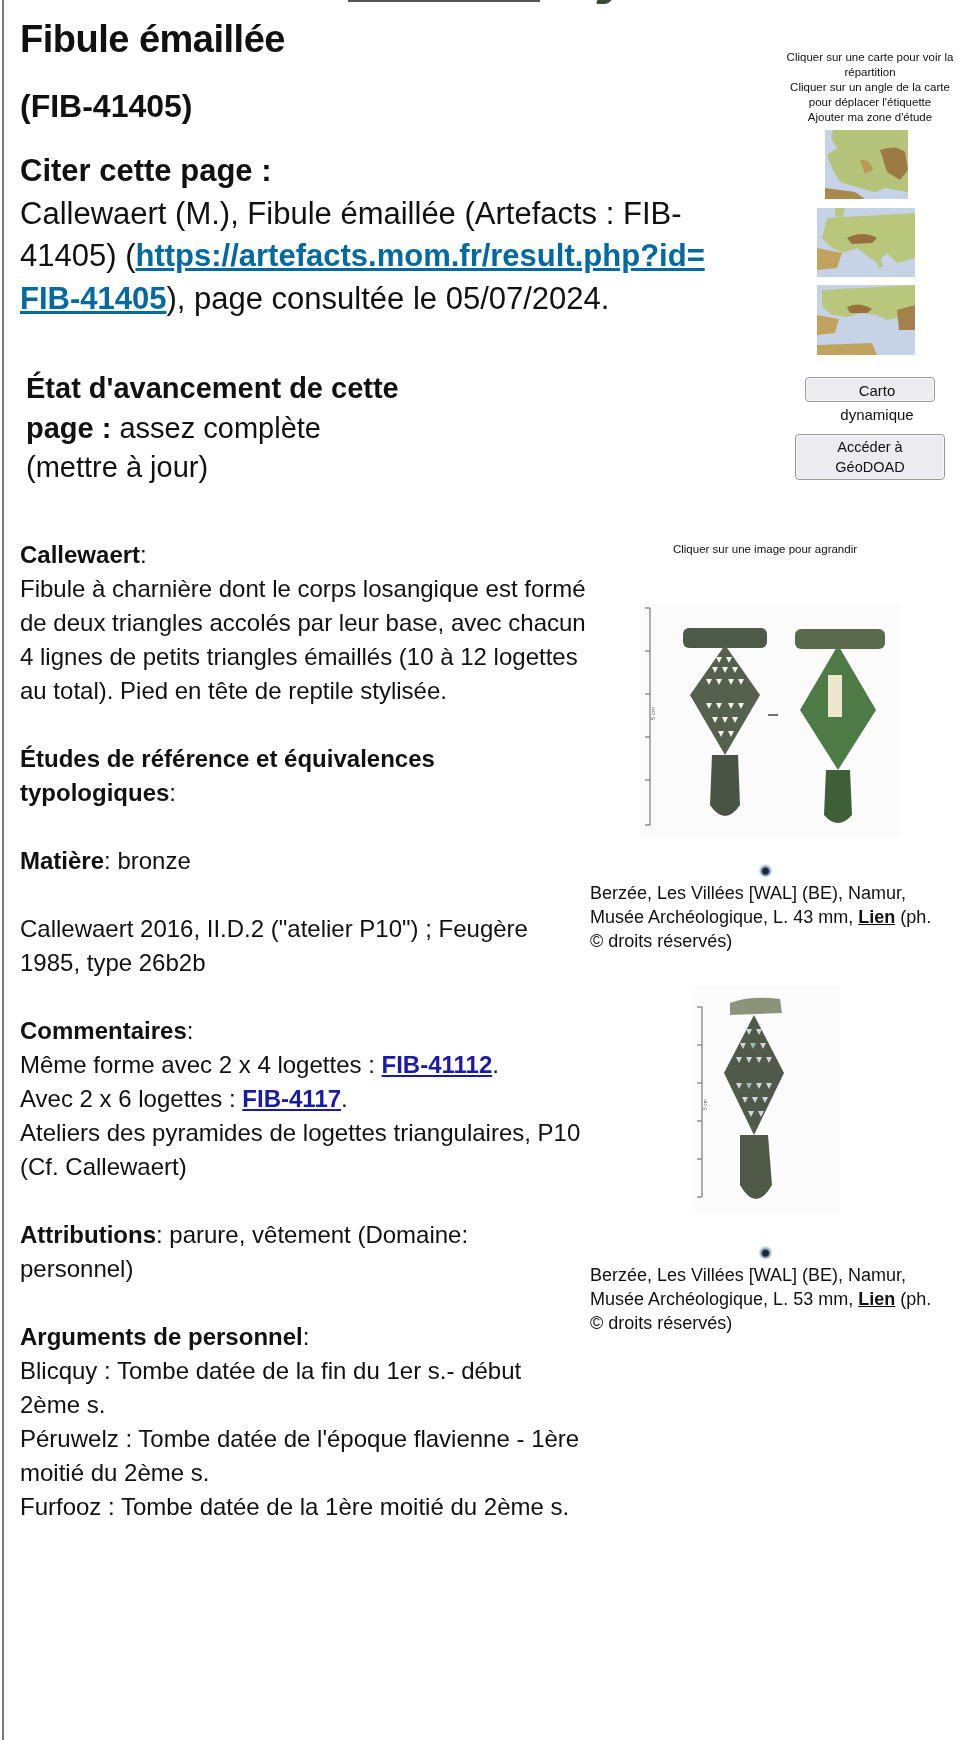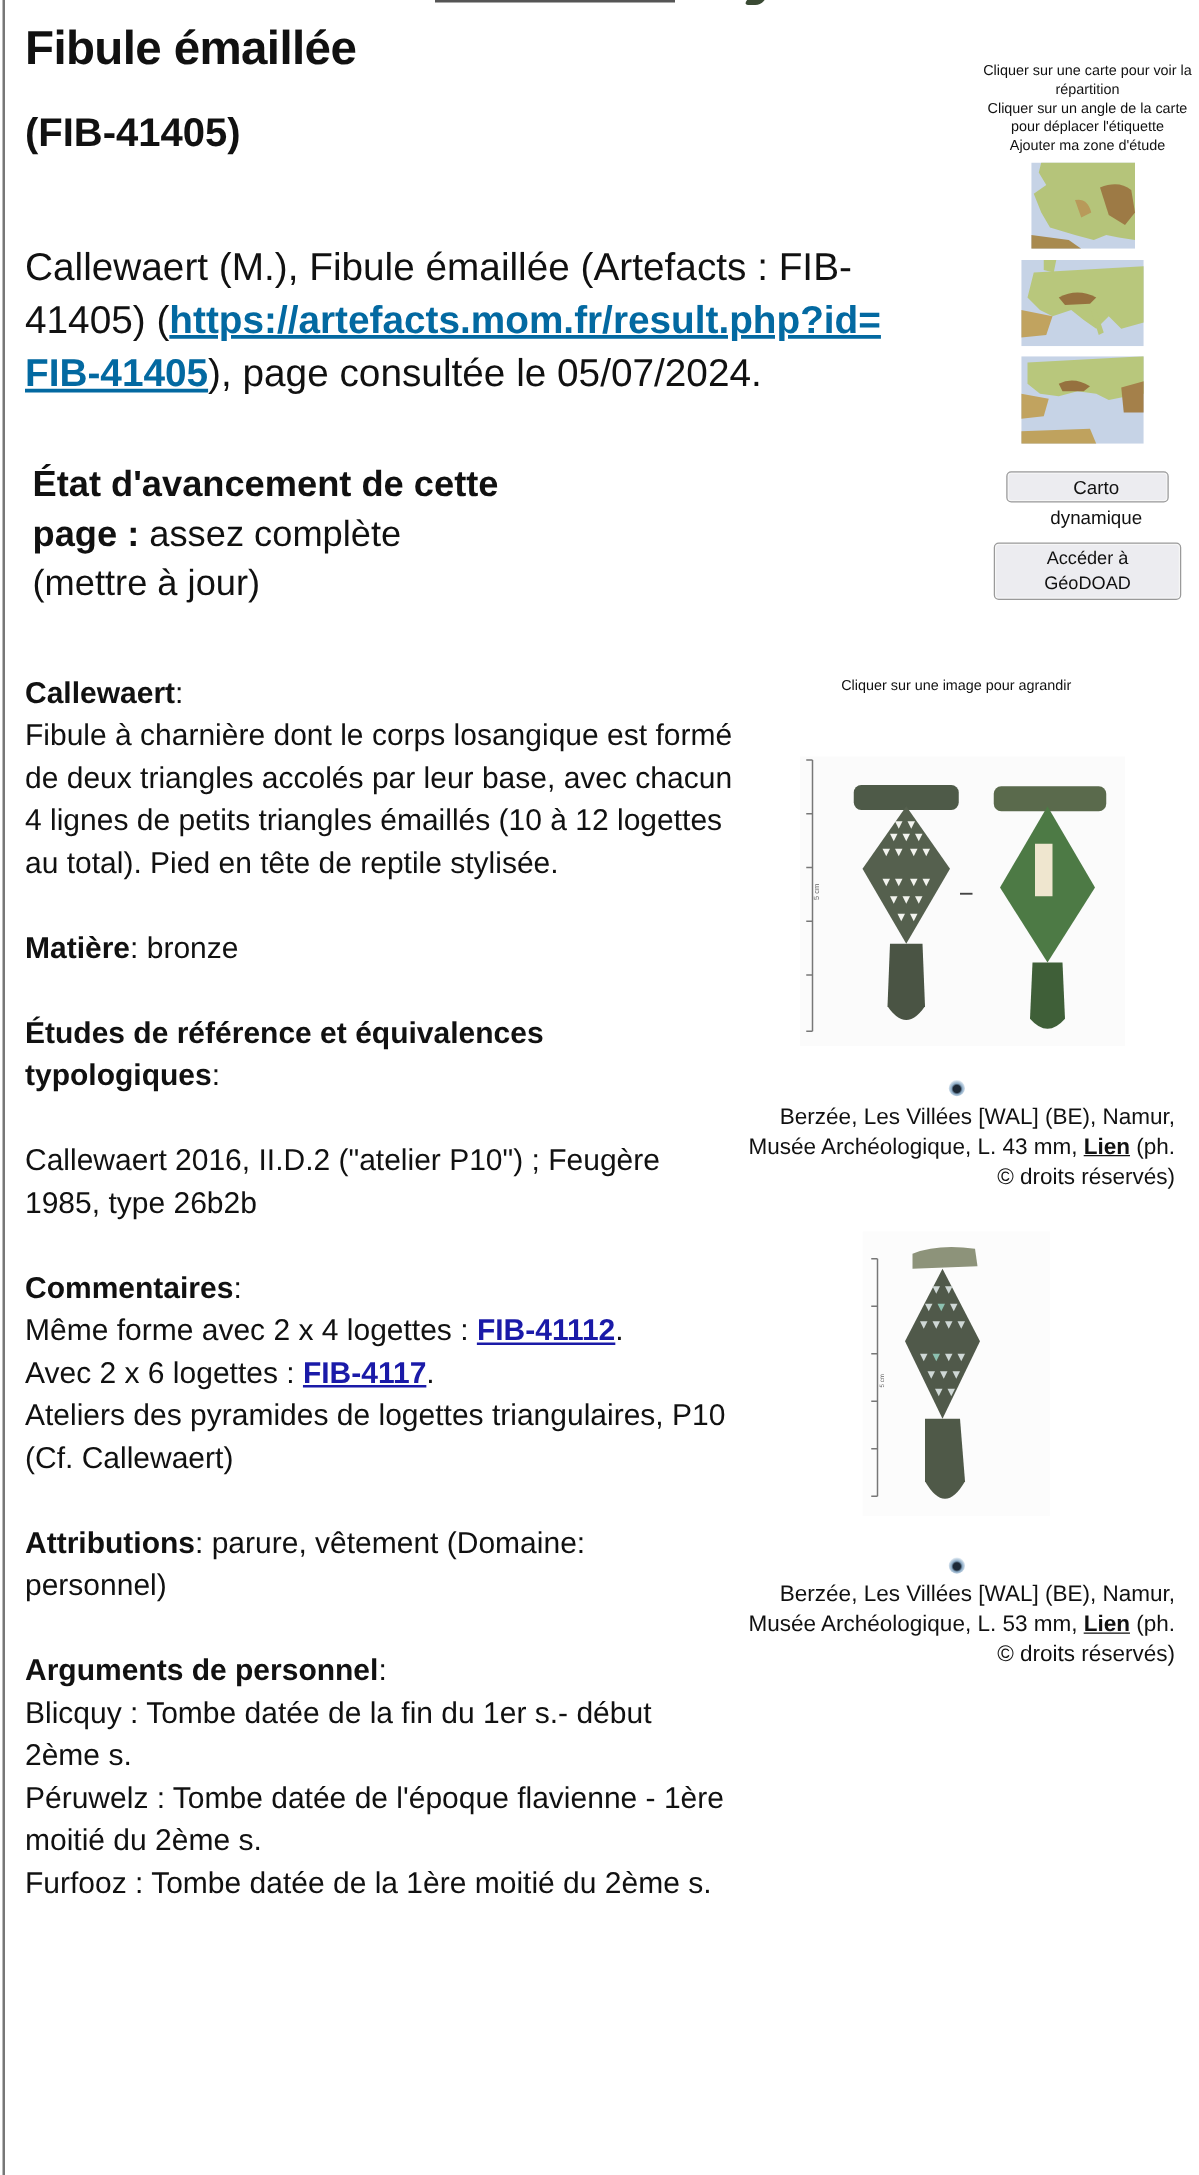--- a/index.html
+++ b/index.html
@@ -43,37 +43,37 @@
 
     .photo { position: absolute; cursor: pointer; }
     .photo1 { left: 640px; top: 605px; width: 260px; height: 232px; }
     .photo2 { left: 690px; top: 985px; width: 150px; height: 228px; }
 
     .dot { position: absolute; width: 13px; height: 13px; border-radius: 50%;
       background: radial-gradient(circle at 50% 55%, #1c2836 0 30%, #8aa9c4 45%, #dfe9f2 70%, #fff 100%); }
     .dot1 { left: 759px; top: 864px; }
     .dot2 { left: 759px; top: 1246px; }
 
-    .caption { position: absolute; left: 590px; width: 350px; font-size: 18px; line-height: 24px; text-align: right; }
+    .caption { position: absolute; left: 590px; width: 350px; font-size: 18px; line-height: 24px; text-align: left; }
     .caption a { color: #111; font-weight: bold; text-decoration: underline; }
     .cap1 { top: 881px; }
     .cap2 { top: 1263px; }
   </style>
 </head>
 <body>
 
 <div class="left-border"></div>
 <div class="top-rule"></div>
 <div class="top-arrow"></div>
 
 <h1 class="title" style="margin:0">Fibule émaillée</h1>
 <div class="ref">(FIB-41405)</div>
 
 <div class="cite">
-  <br>
+  <b>Citer cette page :</b><br>
   <span>Callewaert (M.), Fibule émaillée (Artefacts : FIB-41405) (</span><a href="#" style="word-break:break-all">https://artefacts.mom.fr/result.php?id=FIB-41405</a><span>), page consultée le 05/07/2024.</span>
 </div>
 
 <div class="status">
   <b>État d'avancement de cette page :</b><span> assez complète</span><br>
   <span style="cursor:pointer">(mettre à jour)</span>
 </div>
 
 <div class="side-help">
   <div>Cliquer sur une carte pour voir la répartition</div>
@@ -197,25 +197,25 @@
 <div class="dot dot2"></div>
 <div class="caption cap2">
   <span>Berzée, Les Villées [WAL] (BE), Namur, Musée Archéologique, L. 53 mm, </span><a href="#">Lien</a><span> (ph. © droits réservés)</span>
 </div>
 
 <div class="main">
   <p>
     <b>Callewaert</b>:<br>
     <span>Fibule à charnière dont le corps losangique est formé de deux triangles accolés par leur base, avec chacun 4 lignes de petits triangles émaillés (10 à 12 logettes au total). Pied en tête de reptile stylisée.</span>
   </p>
+  <p style="width:430px">
+    <b>Études de référence et équivalences typologiques</b>:
+  </p>
   <p>
     <b>Matière</b>: <span>bronze</span>
-  </p>
-  <p style="width:430px">
-    <b>Études de référence et équivalences typologiques</b>:
   </p>
   <p style="width:540px">
     <span>Callewaert 2016, II.D.2 ("atelier P10") ; Feugère 1985, type 26b2b</span>
   </p>
   <p>
     <b>Commentaires</b>:<br>
     <span>Même forme avec 2 x 4 logettes : </span><a href="#" class="blue">FIB-41112</a>.<br>
     <span>Avec 2 x 6 logettes : </span><a href="#" class="blue">FIB-4117</a>.<br>
     <span>Ateliers des pyramides de logettes triangulaires, P10 (Cf. Callewaert)</span>
   </p>

